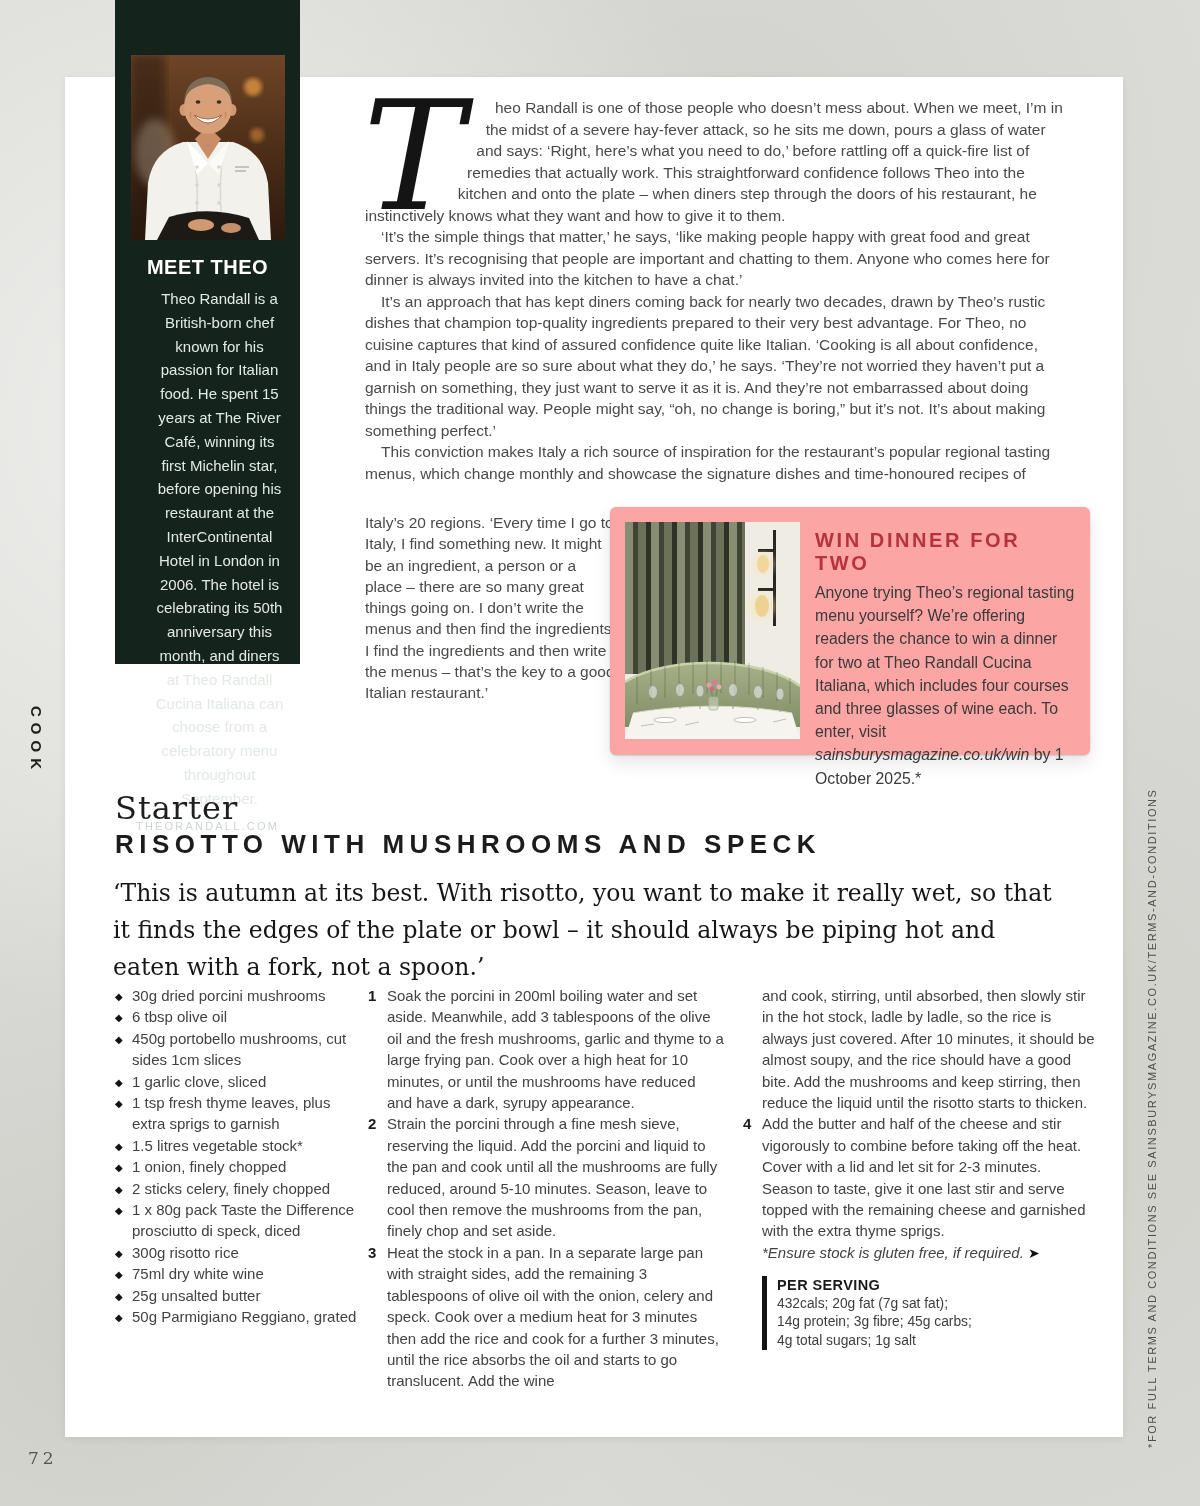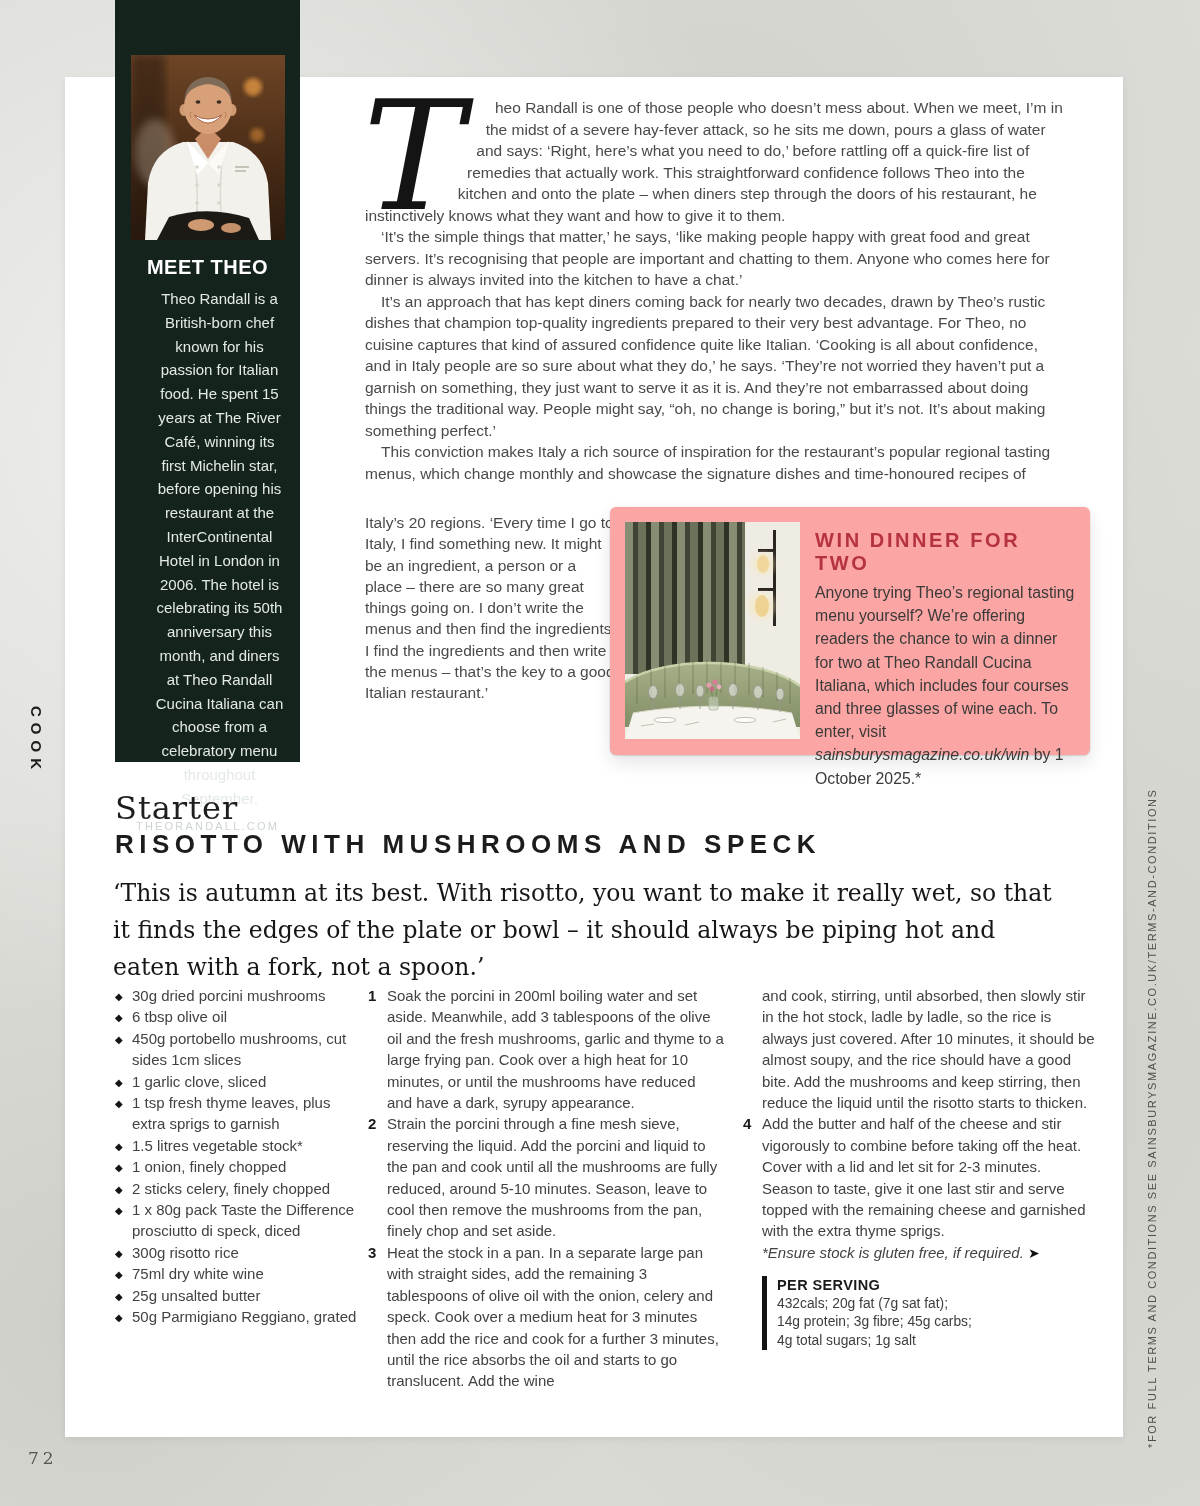--- a/index.html
+++ b/index.html
@@ -30,21 +30,21 @@
     position:absolute; left:1146px; bottom:58px; height:620px;
     writing-mode:vertical-rl; transform:rotate(180deg);
     font-size:11px; letter-spacing:1.6px; color:#4e4e4a; white-space:nowrap;
   }
   .page-number {
     position:absolute; left:28px; top:1448px;
     font-family:"DejaVu Serif", serif; font-size:17px; letter-spacing:4px; color:#55554f;
   }
   
   .meet-box {
-    position:absolute; left:50px; top:-77px; width:185px; height:762px;
+    position:absolute; left:50px; top:-77px; width:185px; height:664px;
     background:#15231d; color:#e3eae4; text-align:center; padding:55px 15px 0 15px;
   }
   .chef-photo { width:154px; height:185px; display:block; margin:0 auto; }
   .meet-title { font-size:20px; font-weight:bold; color:#fff; letter-spacing:.5px; margin-top:16px; }
   .meet-bio { font-size:15px; line-height:23.8px; margin-top:8px; font-weight:500;margin-left:24px; }
   .meet-site { font-size:11px; letter-spacing:2.2px; color:#ccd5ce; margin-top:9px; }
   
   .article { position:absolute; left:300px; top:20px; width:700px;
     font-size:15.5px; line-height:21.5px; color:#4a4a48; }
   .dropcap {

